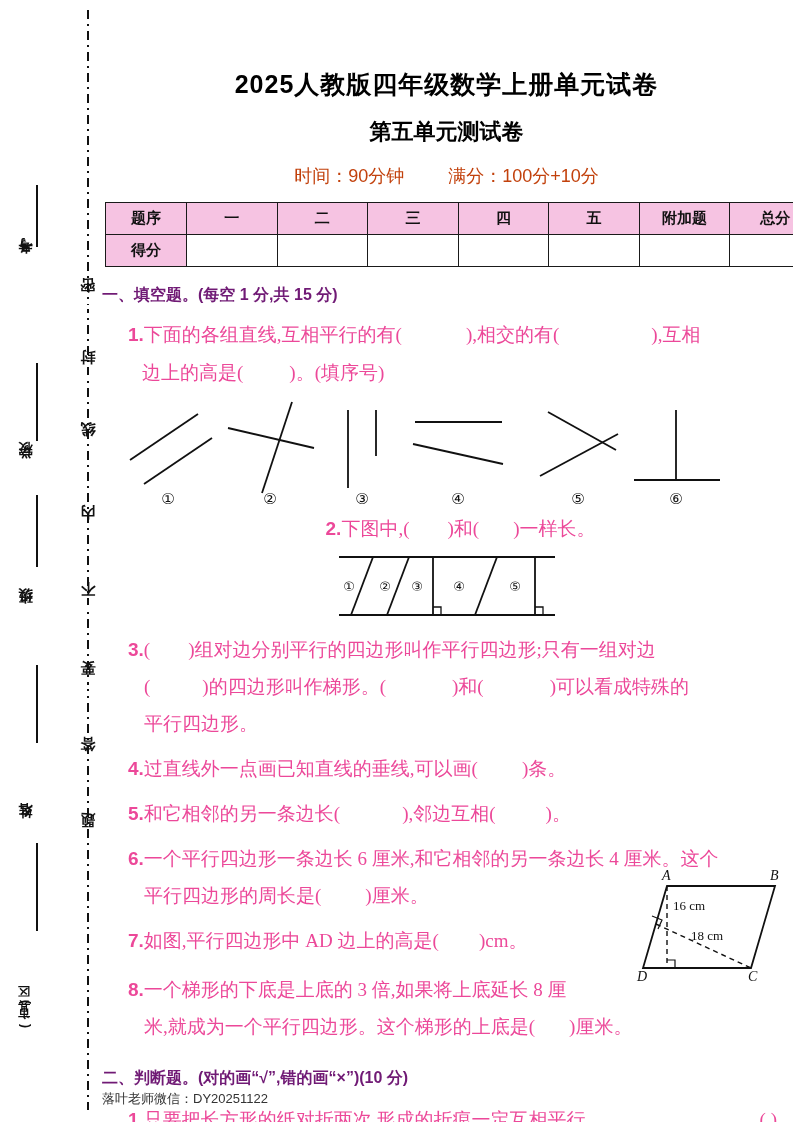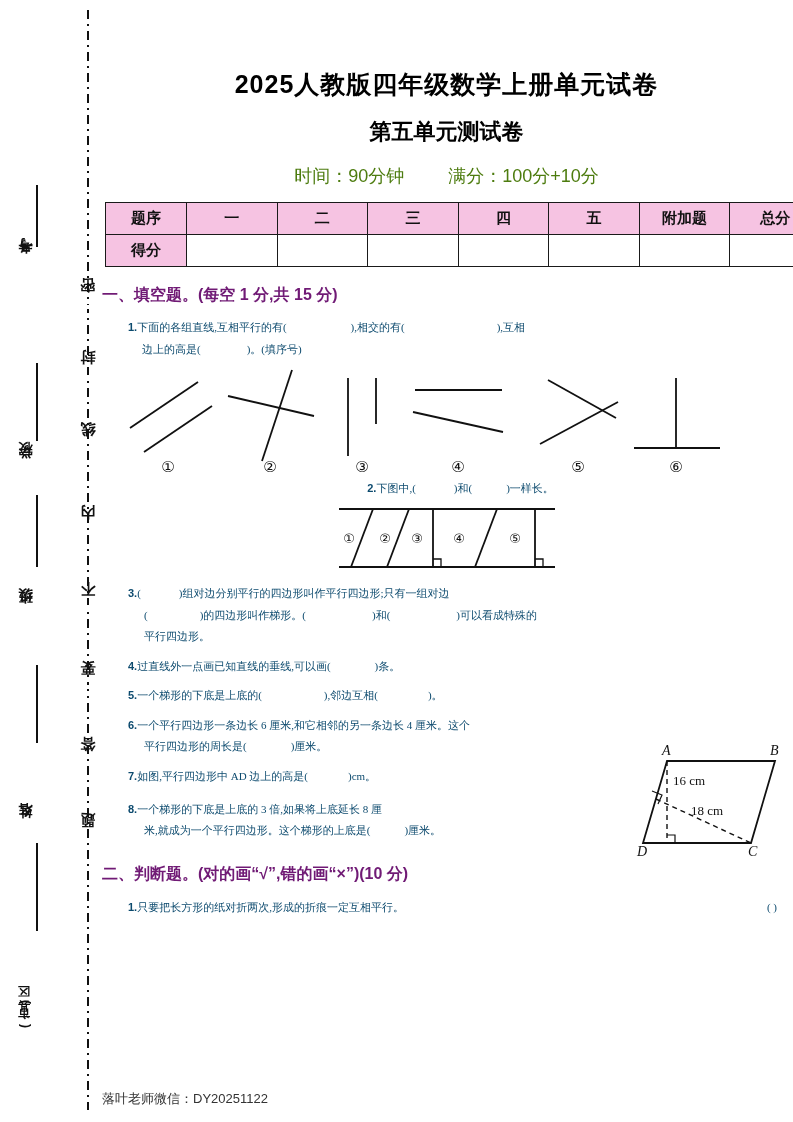--- a/index.html
+++ b/index.html
@@ -55,43 +55,43 @@
     text-align:center;font-family:"Liberation Sans","DejaVu Sans",sans-serif;
     font-weight:bold;font-size:25px;letter-spacing:1px;
     margin-top:68px;color:#000;
   }
   .subtitle{
     text-align:center;font-family:"Liberation Sans","DejaVu Sans",sans-serif;
     font-weight:bold;font-size:22px;margin-top:16px;color:#000;
   }
   .meta{
     text-align:center;font-family:"Liberation Sans","DejaVu Sans",sans-serif;
-    font-size:18px;margin-top:17px;color:#4d7c0f;
+    font-size:18px;margin-top:17px;color:#c2410c;
   }
   .meta .gap{display:inline-block;width:34px;}
 
   table.score{
     border-collapse:collapse;margin:14px 0 0 5px;width:716px;
     table-layout:fixed;
   }
   table.score td{
     border:1.4px solid #1a1a1a;height:29px;text-align:center;
     font-family:"Liberation Sans","DejaVu Sans",sans-serif;
     font-weight:bold;font-size:15px;background:#ffffff;
   }
   table.score td.hd{background:#f6c3e2;}
   table.score td.firstcol{background:#f6c3e2;width:78px;}
 
   .sec{
     font-family:"Liberation Sans","DejaVu Sans",sans-serif;
     font-weight:bold;font-size:16px;margin:18px 0 0 2px;color:#701a75;
   }
   .q{
-    font-size:11px;margin-top:12px;margin-left:28px;line-height:1.95;
-    color:#0c4a6e;
+    font-size:19px;margin-top:12px;margin-left:28px;line-height:1.95;
+    color:#ec4899;
   }
   .q .num{font-family:"Liberation Sans","DejaVu Sans",sans-serif;font-weight:bold;}
   .q .ind{display:inline-block;}
   .blank{display:inline-block;}
   .row-ans{float:right;margin-right:16px;}
 
   
   .fig-lines{margin:6px 0 0 10px;}
   .fig-q2{margin:2px 0 0 0;text-align:center;}
 
@@ -258,21 +258,21 @@
       <span class="num">3.</span><span>(</span><span class="blank" style="width:38px;"></span><span>)组对边分别平行的四边形叫作平行四边形;只有一组对边</span><br>
       <span class="ind" style="width:16px;"></span><span>(</span><span class="blank" style="width:52px;"></span><span>)的四边形叫作梯形。(</span><span class="blank" style="width:66px;"></span><span>)和(</span><span class="blank" style="width:66px;"></span><span>)可以看成特殊的</span><br>
       <span class="ind" style="width:16px;"></span><span>平行四边形。</span>
     </div>
 
     <div class="q" style="margin-top:8px;">
       <span class="num">4.</span><span>过直线外一点画已知直线的垂线,可以画(</span><span class="blank" style="width:44px;"></span><span>)条。</span>
     </div>
 
     <div class="q" style="margin-top:8px;">
-      <span class="num">5.</span><span>一个梯形的下底是上底的(</span><span class="blank" style="width:62px;"></span><span>),邻边互相(</span><span class="blank" style="width:50px;"></span><span>)。</span>
+      <span class="num">5.</span><span>和它相邻的另一条边长(</span><span class="blank" style="width:62px;"></span><span>),邻边互相(</span><span class="blank" style="width:50px;"></span><span>)。</span>
     </div>
 
     <div class="q-inline-fig">
 
       <div style="position:absolute;right:6px;top:24px;">
         <svg width="152" height="118" viewBox="0 0 152 118">
           <g stroke="#111" stroke-width="1.8" fill="none">
             <polygon points="32,22 140,22 116,104 8,104"></polygon>
           </g>
           <g stroke="#111" stroke-width="1.4" fill="none" stroke-dasharray="5,4">

